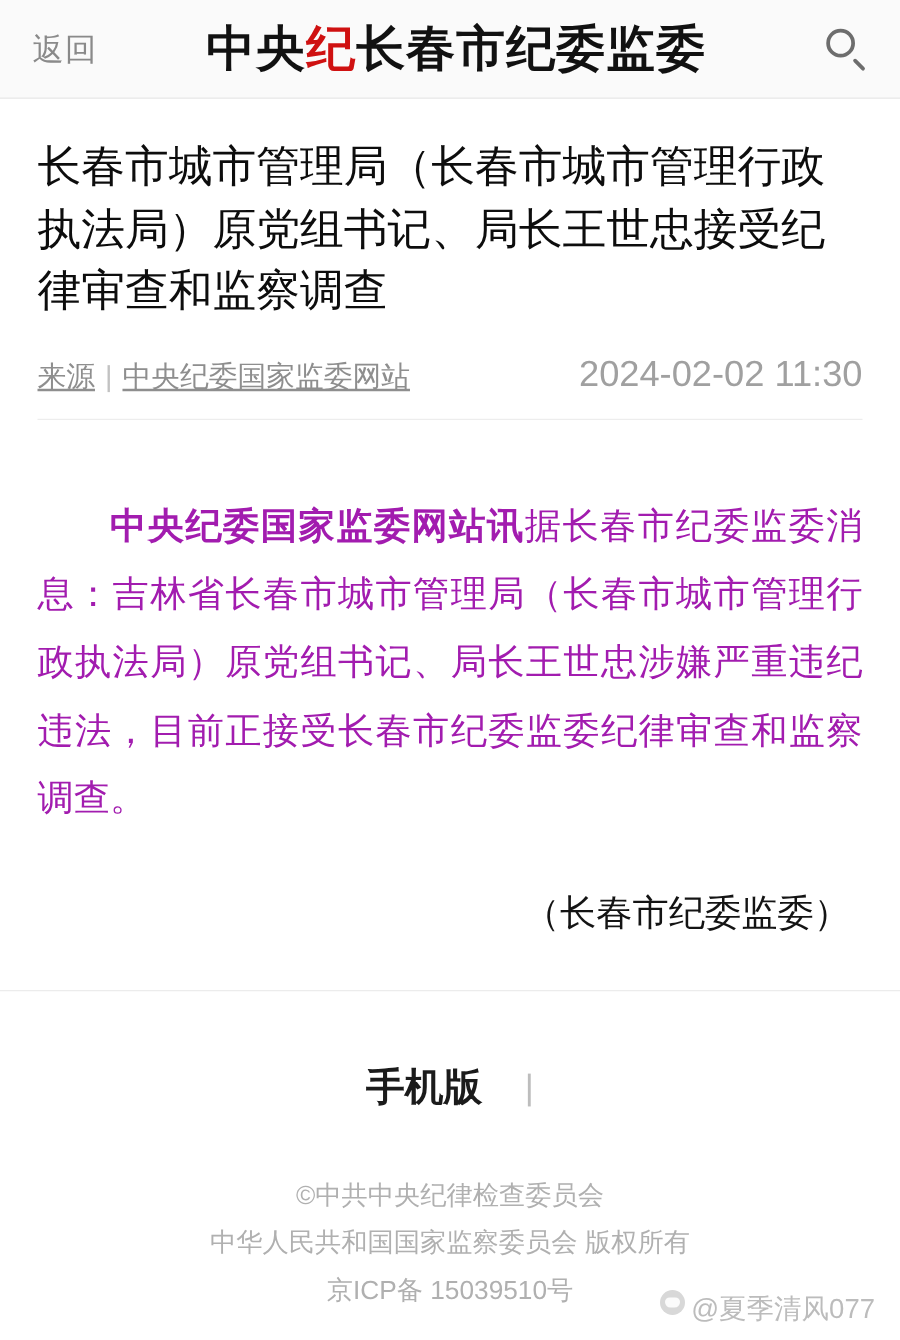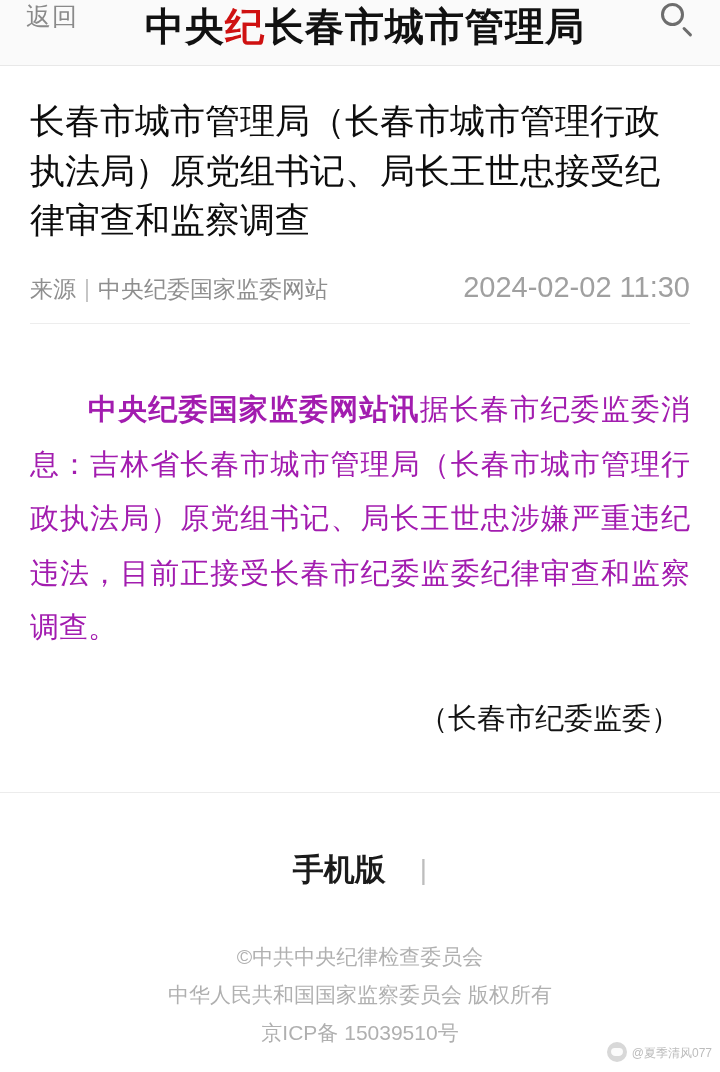--- a/index.html
+++ b/index.html
@@ -11,22 +11,23 @@
     height: 1072px;
     background: #ffffff;
     font-family: "Liberation Sans", sans-serif;
     color: #1a1a1a;
     overflow: hidden;
     position: relative;
   }
 
   
   .header {
-    height: 66px;
-    display: flex;
+    height: 79px;
+    display: flex;
+    align-items: center;
     background: #fafafa;
     border-bottom: 1px solid #e8e8e8;
     padding: 0 24px 0 26px;
     box-sizing: border-box;
   }
   .back-btn {
     font-size: 25px;
     color: #8a8a8a;
     letter-spacing: 1px;
     white-space: nowrap;
@@ -92,20 +93,21 @@
     align-items: baseline;
     justify-content: space-between;
     margin-top: 26px;
     padding-bottom: 18px;
     border-bottom: 1px solid #ededed;
   }
   .meta-source {
     font-size: 23px;
     color: #8e8e8e;
     white-space: nowrap;
+    text-decoration: underline;
   }
   .meta-source .divider {
     margin: 0 8px;
     color: #c2c2c2;
   }
   .meta-date {
     font-size: 29px;
     color: #a0a0a0;
     white-space: nowrap;
   }
@@ -159,27 +161,27 @@
     font-size: 21px;
     line-height: 1.72;
   }
   .copyright div {
     margin-bottom: 2px;
   }
 
   
   .watermark {
     position: absolute;
-    right: 8px;
+    right: 20px;
     bottom: 10px;
     display: flex;
-    align-items: flex-end;
+    align-items: flex-start;
     gap: 5px;
     color: #bcbcbc;
-    font-size: 12px;
+    font-size: 22px;
   }
   .wb-logo {
     width: 20px;
     height: 20px;
     border-radius: 50%;
     background: #d8d8d8;
     position: relative;
   }
   .wb-logo::after {
     content: "";
@@ -191,21 +193,21 @@
     background: #fbfbfb;
     border-radius: 6px 6px 7px 7px;
   }
 </style>
 </head>
 <body>
 
 <div class="header">
   <div class="back-btn">返回</div>
   <div class="site-title">
-    <span>中央</span><span class="accent">纪</span><span>长春市城市管理局</span>
+    <span>中央</span><span class="accent">纪</span><span>长春市纪委监委</span>
   </div>
   <div class="search-icon">
     <div class="ring"></div>
     <div class="handle"></div>
   </div>
 </div>
 
 <div class="article">
   <h1 class="article-title">长春市城市管理局（长春市城市管理行政执法局）原党组书记、局长王世忠接受纪律审查和监察调查</h1>
 

